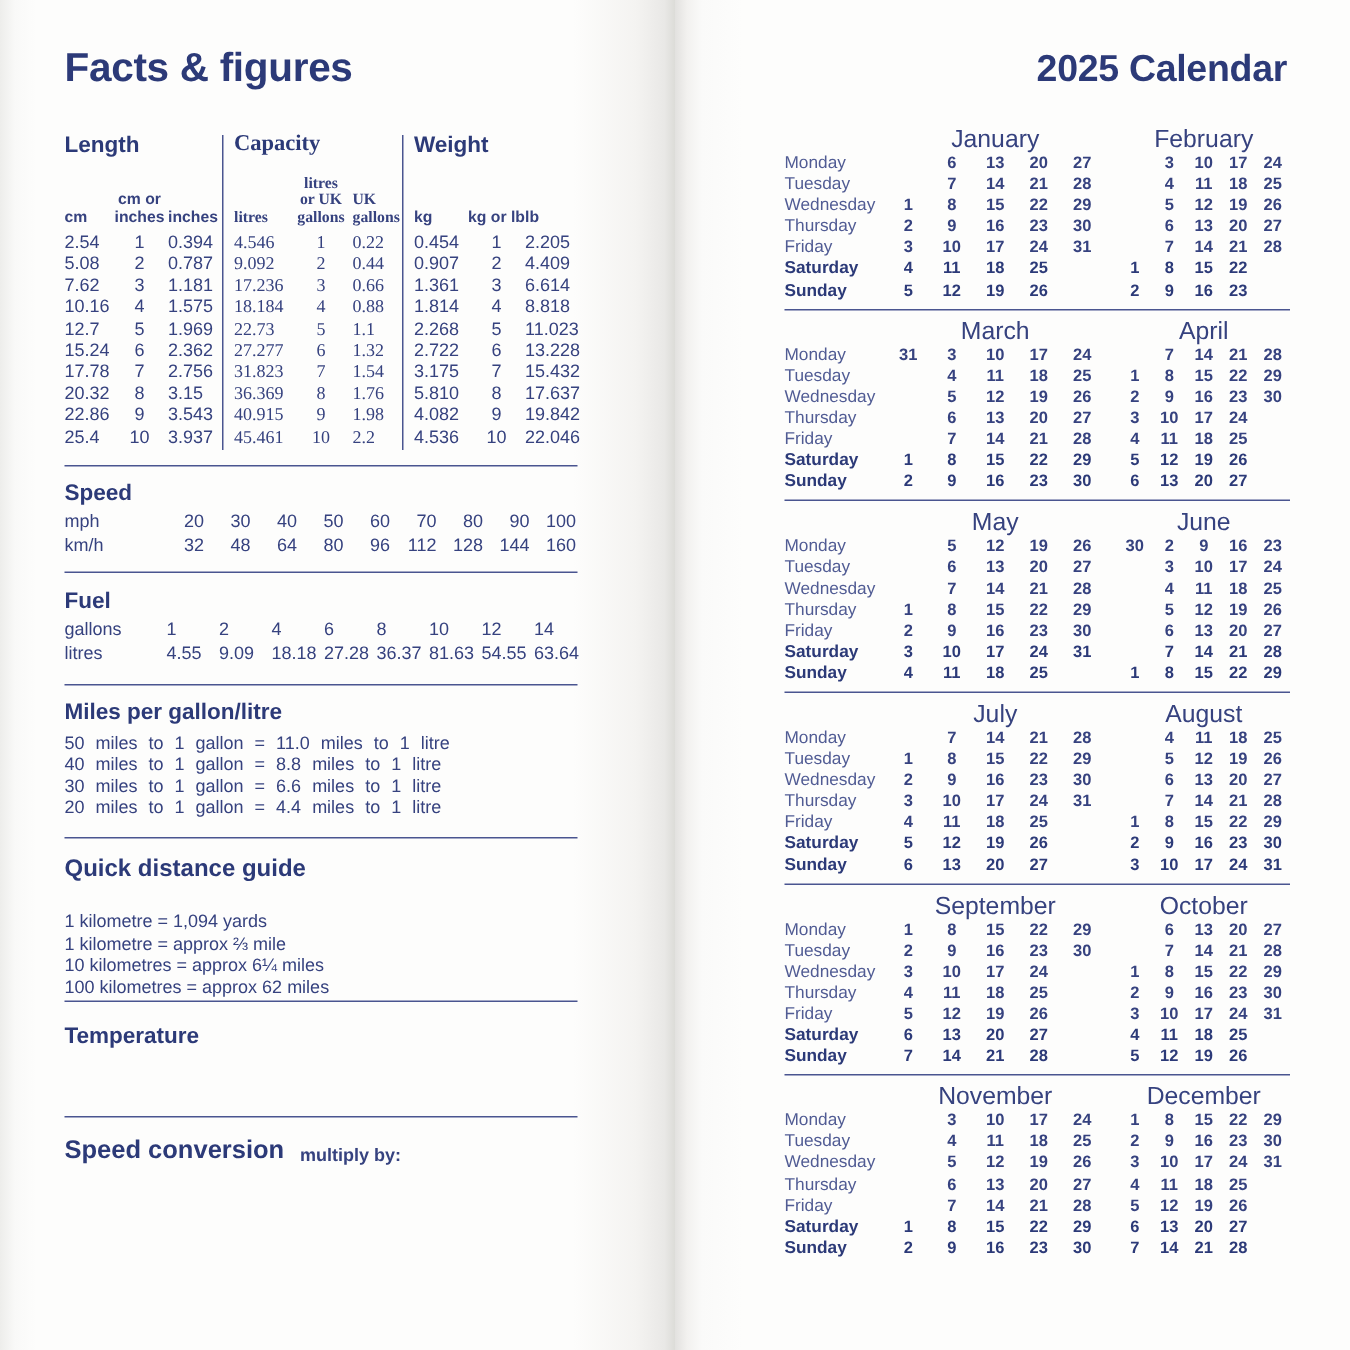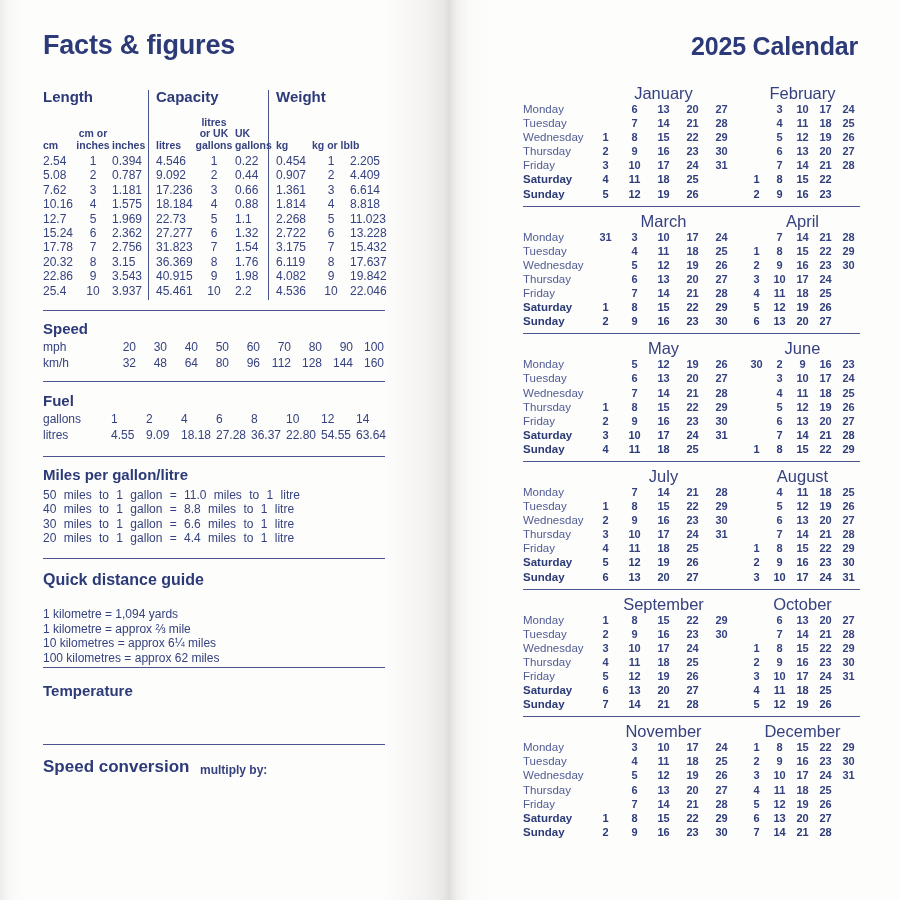--- a/index.html
+++ b/index.html
@@ -15,21 +15,21 @@
   .page.left{left:0;background:linear-gradient(90deg,#ededeb 0px,#f9f9f8 10px,#fdfdfc 24px,#fdfdfc 382px,#f4f3f1 424px,#e9e8e6 443px,#dcdcd8 450px);}
   .page.right{left:450px;background:linear-gradient(90deg,#e2e1df 0px,#f2f1ef 8px,#fafaf9 18px,#fdfdfc 45px,#fdfdfc 860px,#f0efed 882px,#e7e6e4 900px);}
 
   
   .facts-title{position:absolute;left:43px;top:30px;font-size:27px;font-weight:600;letter-spacing:-0.2px;color:var(--ink-bold);margin:0;}
   .lrule{position:absolute;left:43px;width:342px;height:1px;background:var(--rule);border:0;margin:0;}
   .conv-tables{position:absolute;left:43px;top:88px;width:342px;height:215px;}
   .vline{position:absolute;top:2px;height:210px;width:1px;background:var(--rule);}
   .vline.v1{left:105px;} .vline.v2{left:225px;}
   .conv-table{position:absolute;top:0;}
-  .ct0{left:0;width:102px;} .ct1{left:113px;width:110px;} .ct2{left:233px;width:109px;}
+  .ct0{left:0;width:102px;} .ct1{left:113px;width:110px;font-family:Liberation Serif, serif;} .ct2{left:233px;width:109px;}
   .conv-title{font-size:15px;font-weight:600;margin-bottom:2px;color:var(--ink-bold);}
   .conv-row{display:grid;}
   .ct0 .conv-row{grid-template-columns:31px 38px 33px;}
   .ct1 .conv-row{grid-template-columns:37px 42px 31px;}
   .ct2 .conv-row{grid-template-columns:36px 38px 35px;}
   .conv-head{height:44px;align-items:end;font-size:10.5px;line-height:11.5px;font-weight:600;margin-bottom:3px;}
   .conv-head .cell{white-space:pre-line;}
   .conv-body-row{font-size:12px;line-height:14.4px;}
   .cell.c0{text-align:left;} .cell.c1{text-align:center;} .cell.c2{text-align:left;}
 
@@ -230,21 +230,21 @@
               <div class="cell c0">2.722</div>
               <div class="cell c1">6</div>
               <div class="cell c2">13.228</div>
             </div>
             <div class="conv-row conv-body-row">
               <div class="cell c0">3.175</div>
               <div class="cell c1">7</div>
               <div class="cell c2">15.432</div>
             </div>
             <div class="conv-row conv-body-row">
-              <div class="cell c0">6.119</div>
+              <div class="cell c0">5.810</div>
               <div class="cell c1">8</div>
               <div class="cell c2">17.637</div>
             </div>
             <div class="conv-row conv-body-row">
               <div class="cell c0">4.082</div>
               <div class="cell c1">9</div>
               <div class="cell c2">19.842</div>
             </div>
             <div class="conv-row conv-body-row">
               <div class="cell c0">4.536</div>
@@ -301,21 +301,21 @@
             <div class="fuel-cell">12</div>
             <div class="fuel-cell">14</div>
           </div>
           <div class="series-row">
             <div class="series-label">litres</div>
             <div class="fuel-cell">4.55</div>
             <div class="fuel-cell">9.09</div>
             <div class="fuel-cell">18.18</div>
             <div class="fuel-cell">27.28</div>
             <div class="fuel-cell">36.37</div>
-            <div class="fuel-cell">22.80</div>
+            <div class="fuel-cell">81.63</div>
             <div class="fuel-cell">54.55</div>
             <div class="fuel-cell">63.64</div>
           </div>
         </div>
     </div>
 
     <div class="lrule" style="top:456px"></div>
     <div class="sec" id="mpg">
       <h3>Miles per gallon/litre</h3>
       <div id="mpg-lines">

